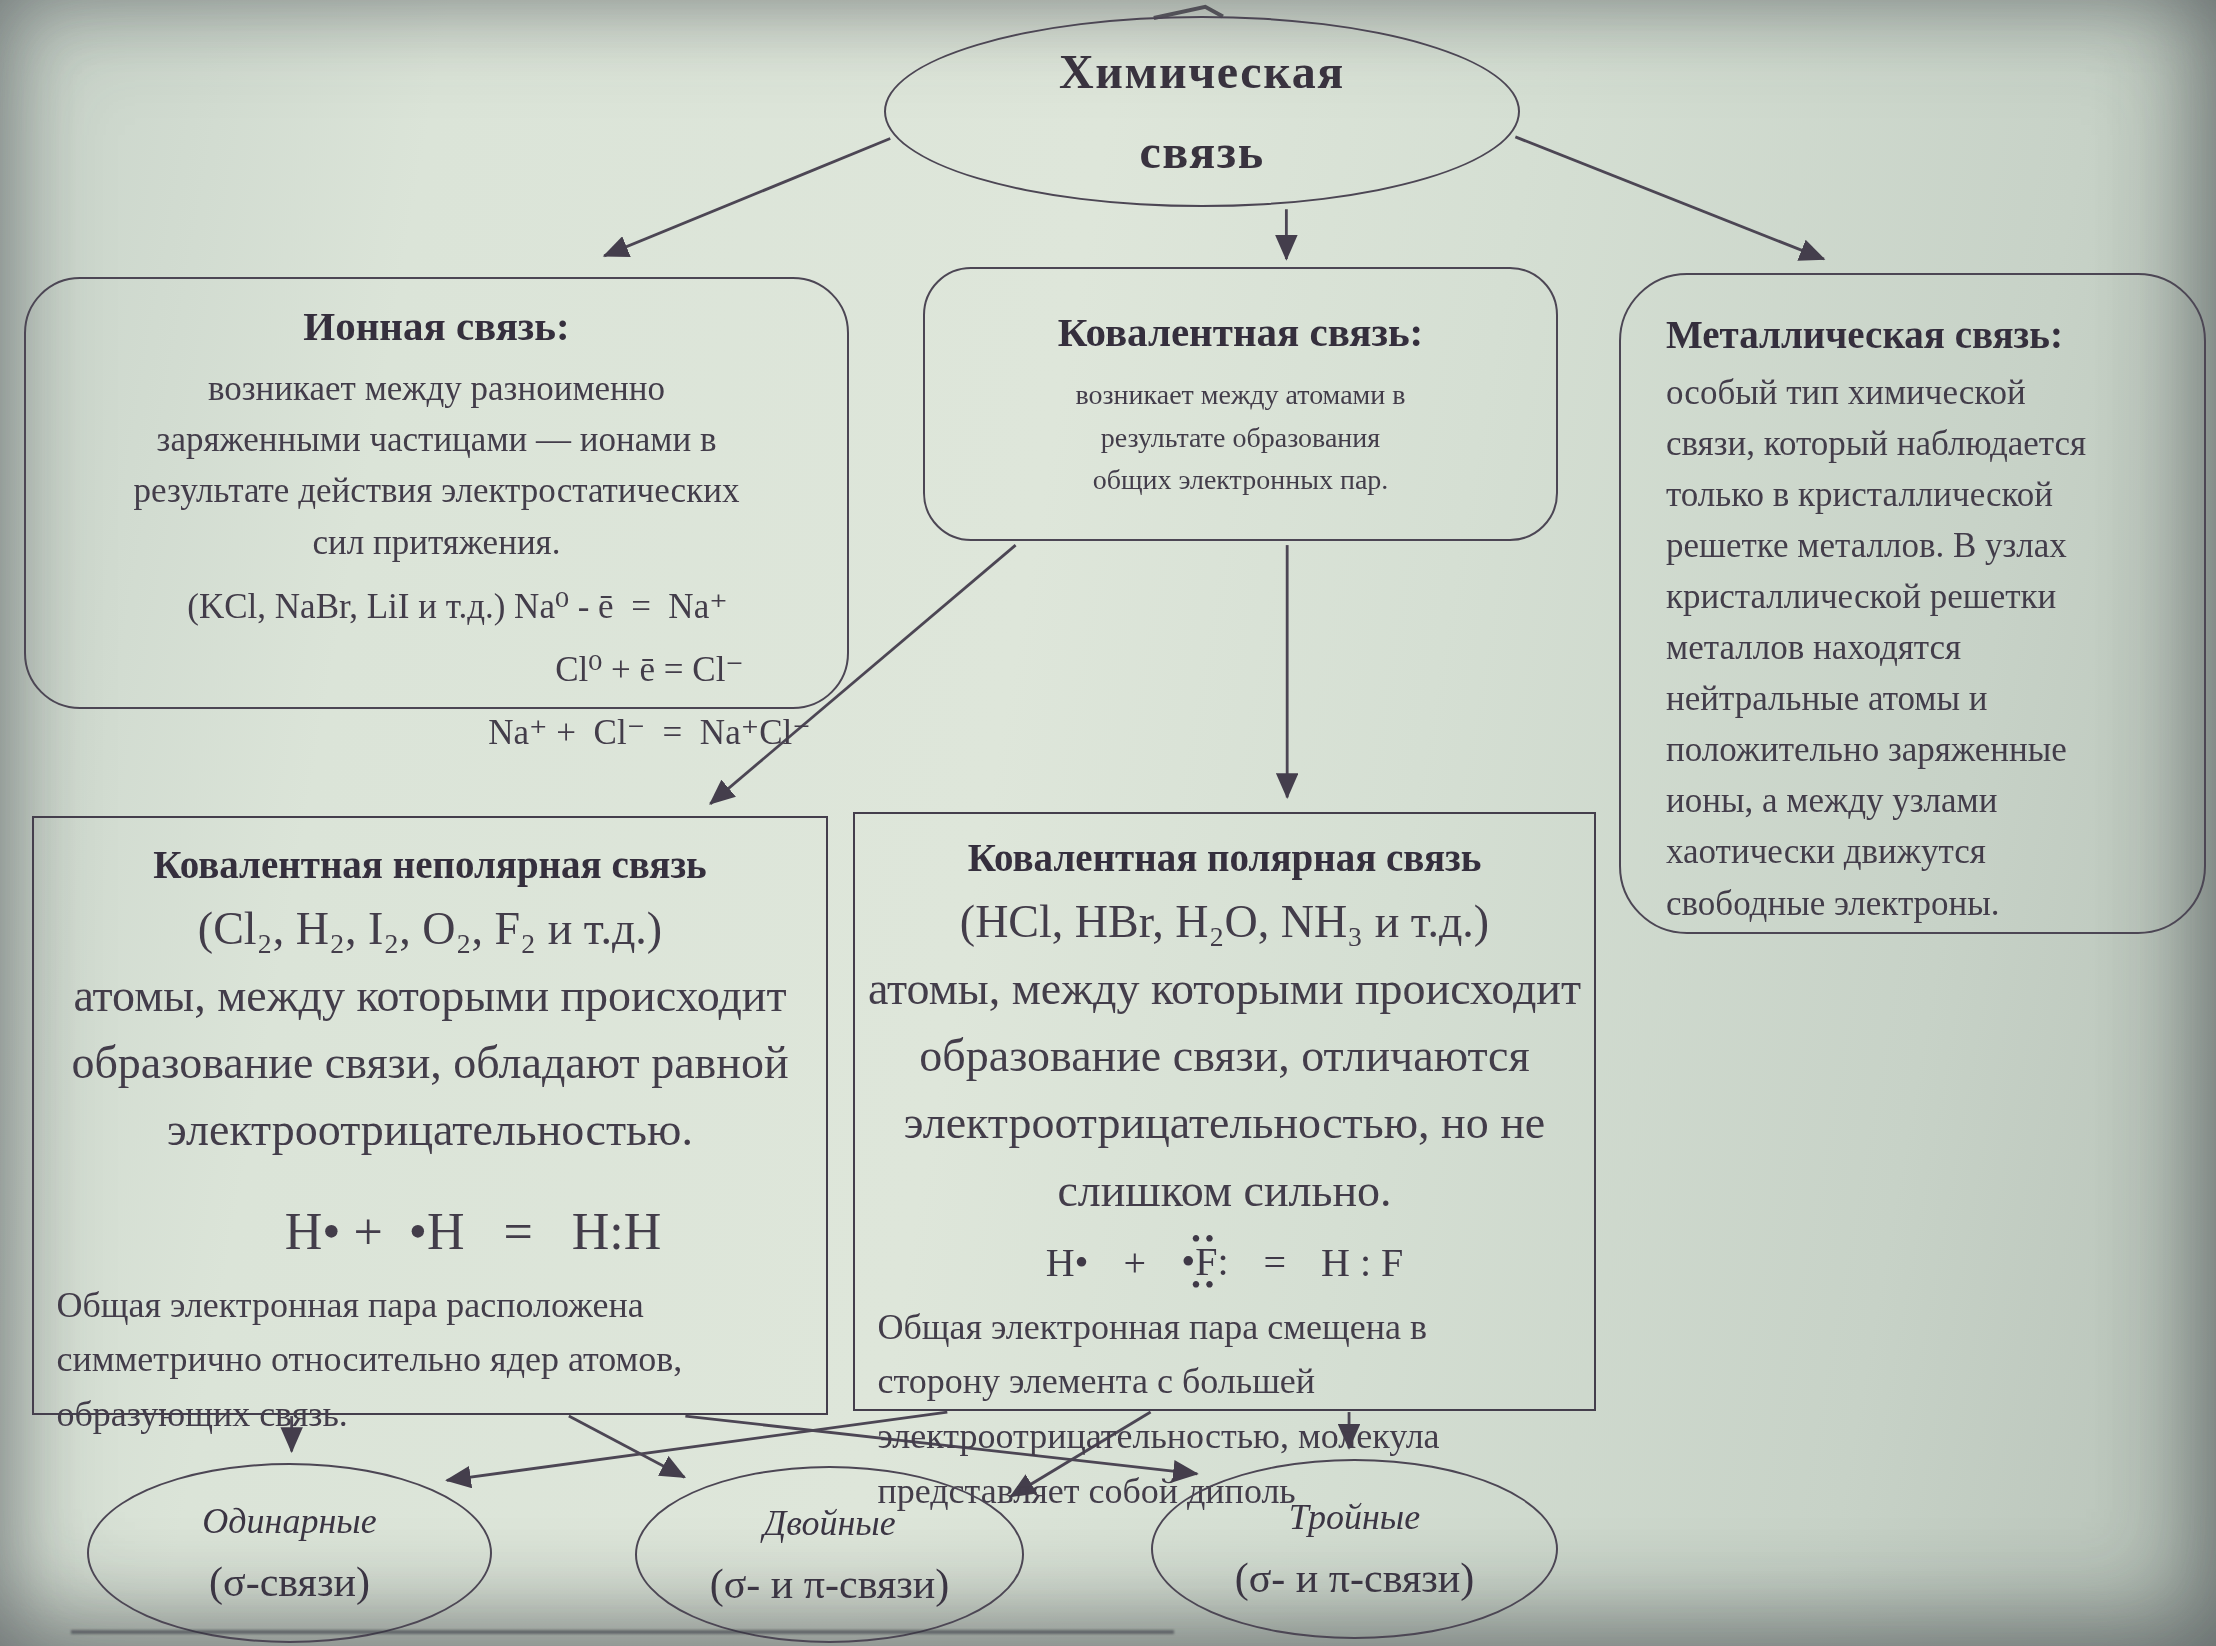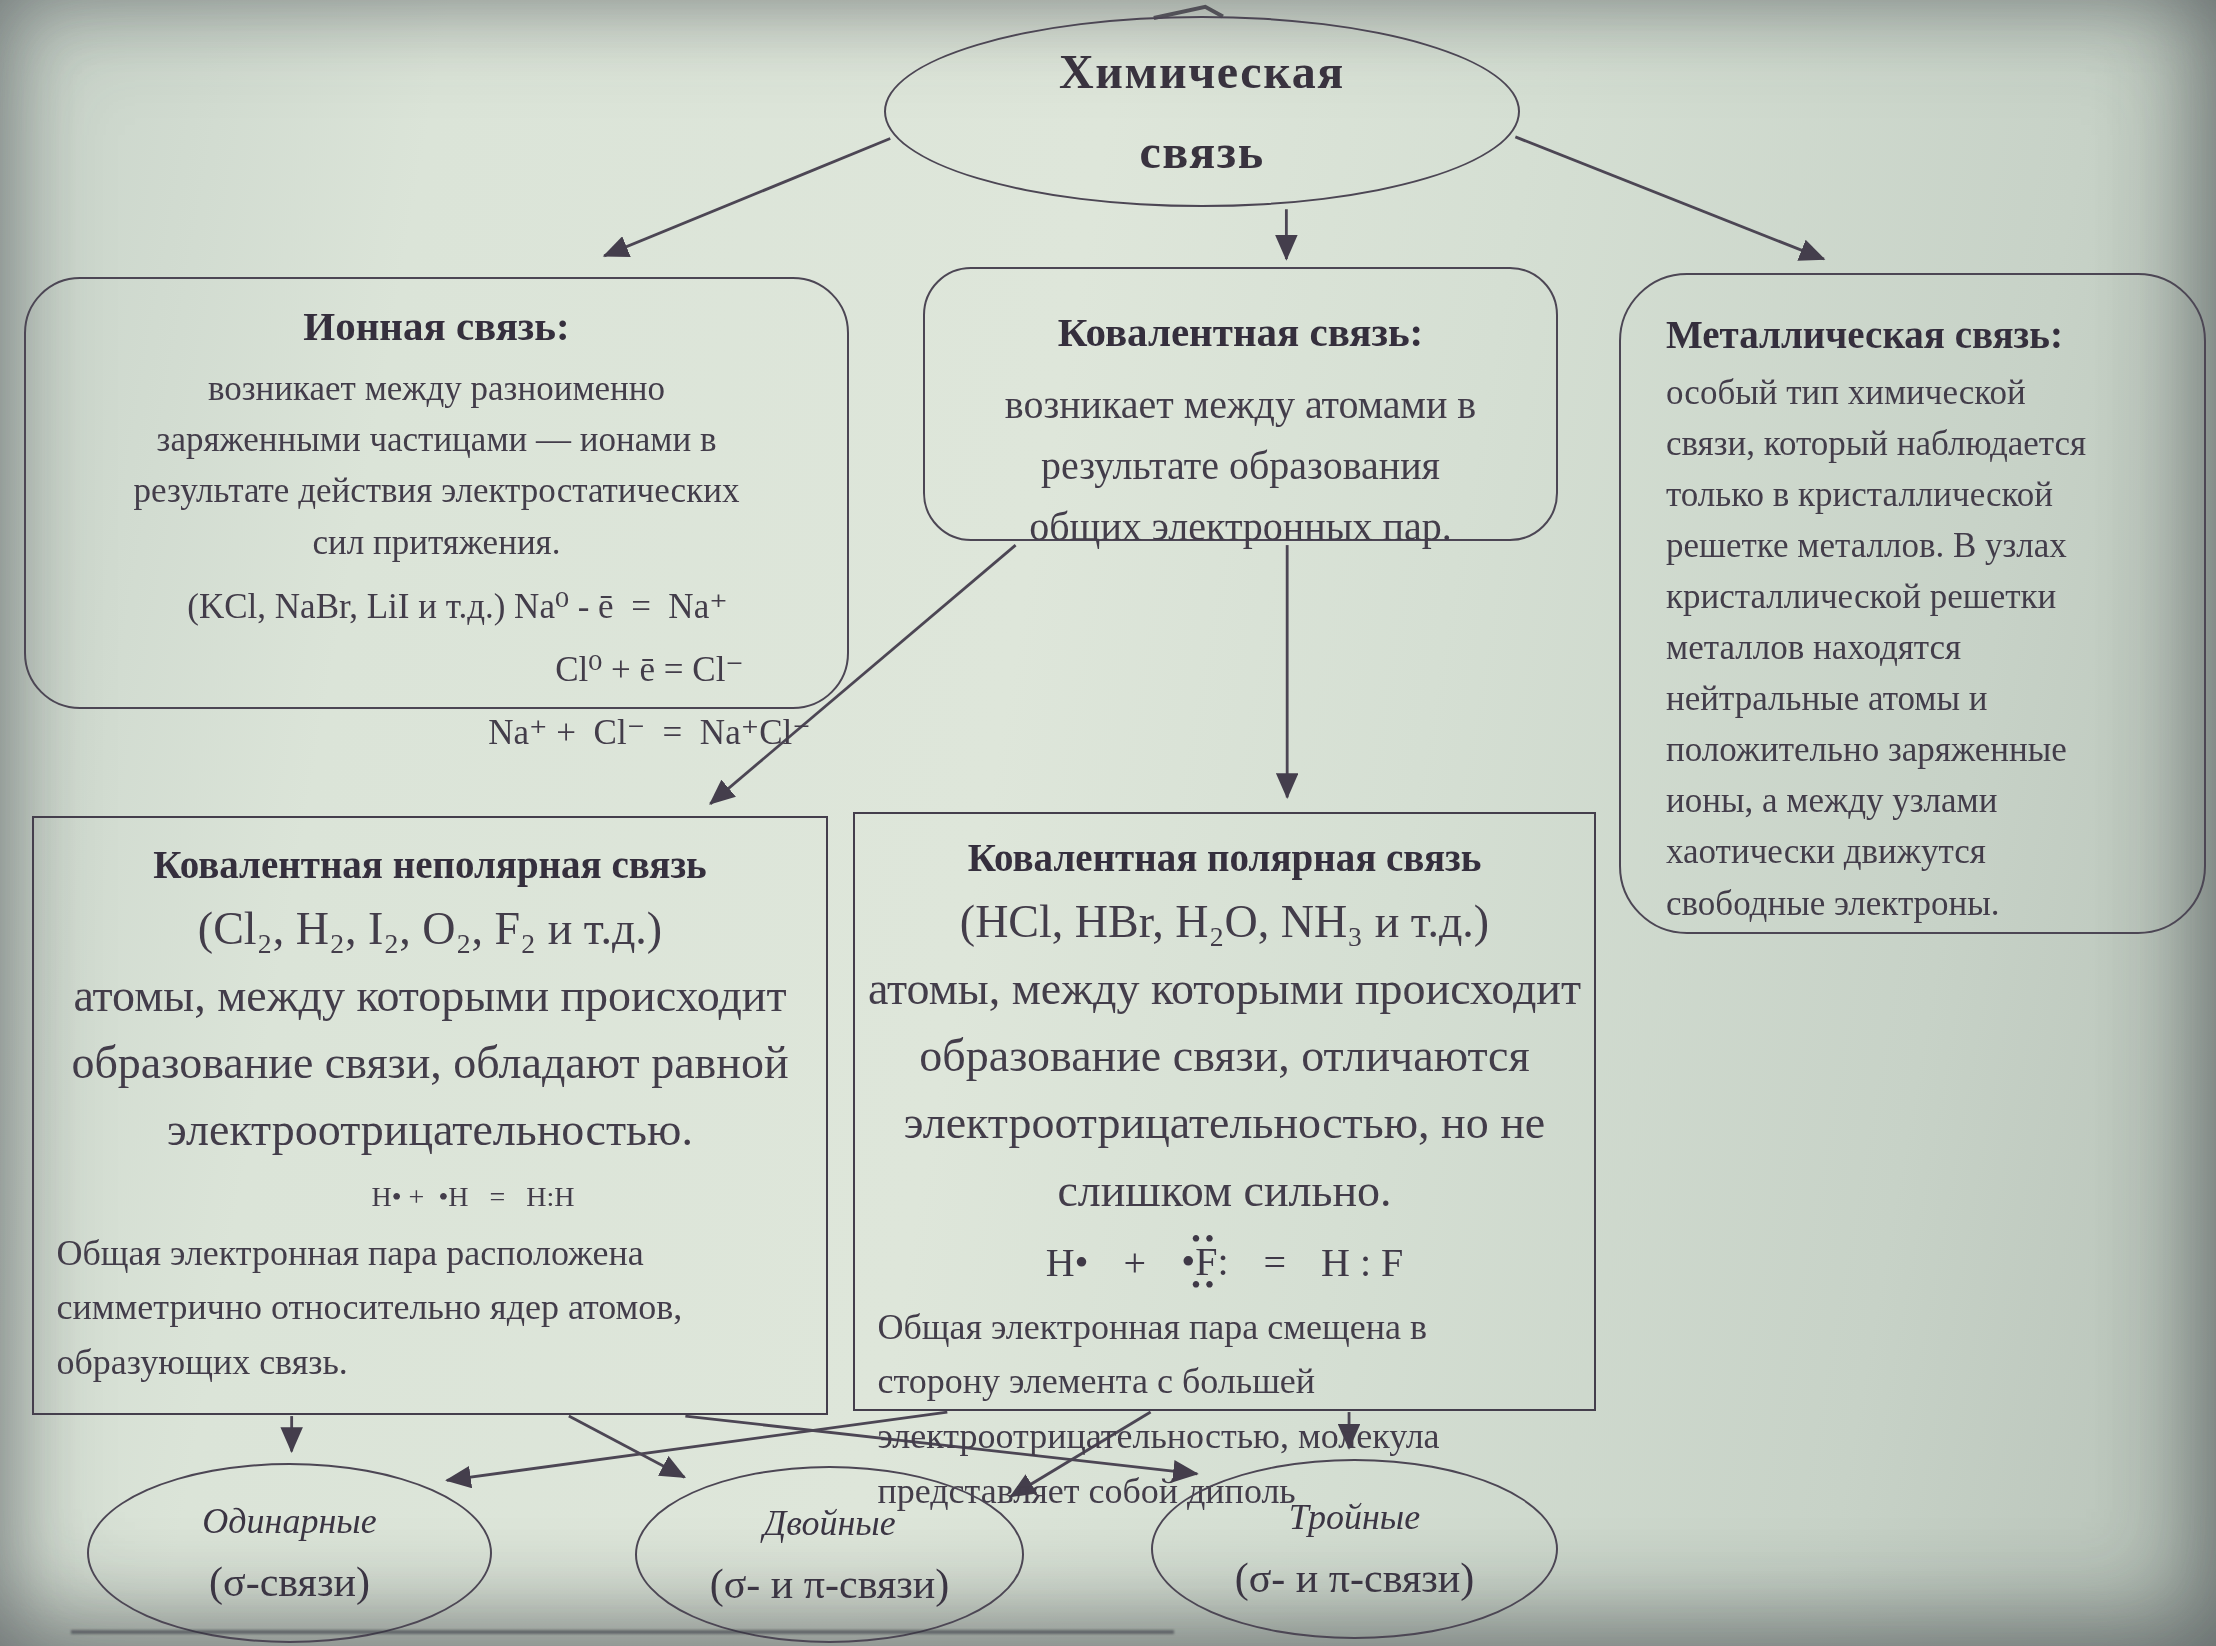--- a/index.html
+++ b/index.html
@@ -35,34 +35,34 @@
   
   #ionic{left:24px;top:277px;width:825px;height:432px;border-radius:56px;padding-top:22.5px;}
   #ionic .t-title{font-size:41px;text-align:center;margin-bottom:13px;}
   #ionic .t-body{font-size:35px;line-height:1.47;text-align:center;}
   .f1{font-size:36px;margin-top:13px;padding-left:42px;}
   .f2,.f3{font-size:36px;padding-left:426px;margin-top:11.3px;}
 
   
   #covalent{left:923px;top:267px;width:635px;height:274px;border-radius:48px;padding-top:39px;}
   #covalent .t-title{font-size:41px;text-align:center;margin-bottom:17.7px;}
-  #covalent .t-body{font-size:40px;line-height:1.53;text-align:center;}
+  #covalent .t-body{font-size:28px;line-height:1.53;text-align:center;}
 
   
   #metallic{left:1619px;top:273px;width:587px;height:661px;border-radius:68px;padding:37px 42px 0 45px;}
   #metallic .t-title{font-size:39px;margin-bottom:9.6px;}
   #metallic .t-body{font-size:35px;line-height:1.46;}
 
   
   #nonpolar{left:32px;top:816px;width:796px;height:599px;padding-top:24px;}
   #polar{left:853px;top:812px;width:743px;height:599px;padding-top:21px;}
   #nonpolar .t-title,#polar .t-title{font-size:39px;text-align:center;}
   .examples{font-size:37px;text-align:center;margin-top:8px;}
   #nonpolar .t-body,#polar .t-body{font-size:46px;line-height:1.46;text-align:center;}
-  #nonpolar .lewis{font-size:28px;padding-left:86px;margin:13px 0 8px 0;}
+  #nonpolar .lewis{font-size:52px;padding-left:86px;margin:30px 0 8px 0;}
   #nonpolar .tail,#polar .tail{font-size:36px;line-height:1.52;text-align:left;padding-left:22.5px;}
   #polar .tail{}
 
   .lewis-row{display:flex;align-items:center;justify-content:center;gap:35px;font-size:40px;margin:4.8px 0 3.2px 0;}
   .fstack{display:inline-flex;flex-direction:column;align-items:center;line-height:.62;}
   .fstack .dots{font-size:27px;letter-spacing:4px;line-height:.8;}
 
   
   .bond-ellipse .bname{font-size:36px;color:#3b3543;font-style:italic;}
   .bond-ellipse .bsub{font-size:42px;color:#3b3543;margin-top:16px;}

